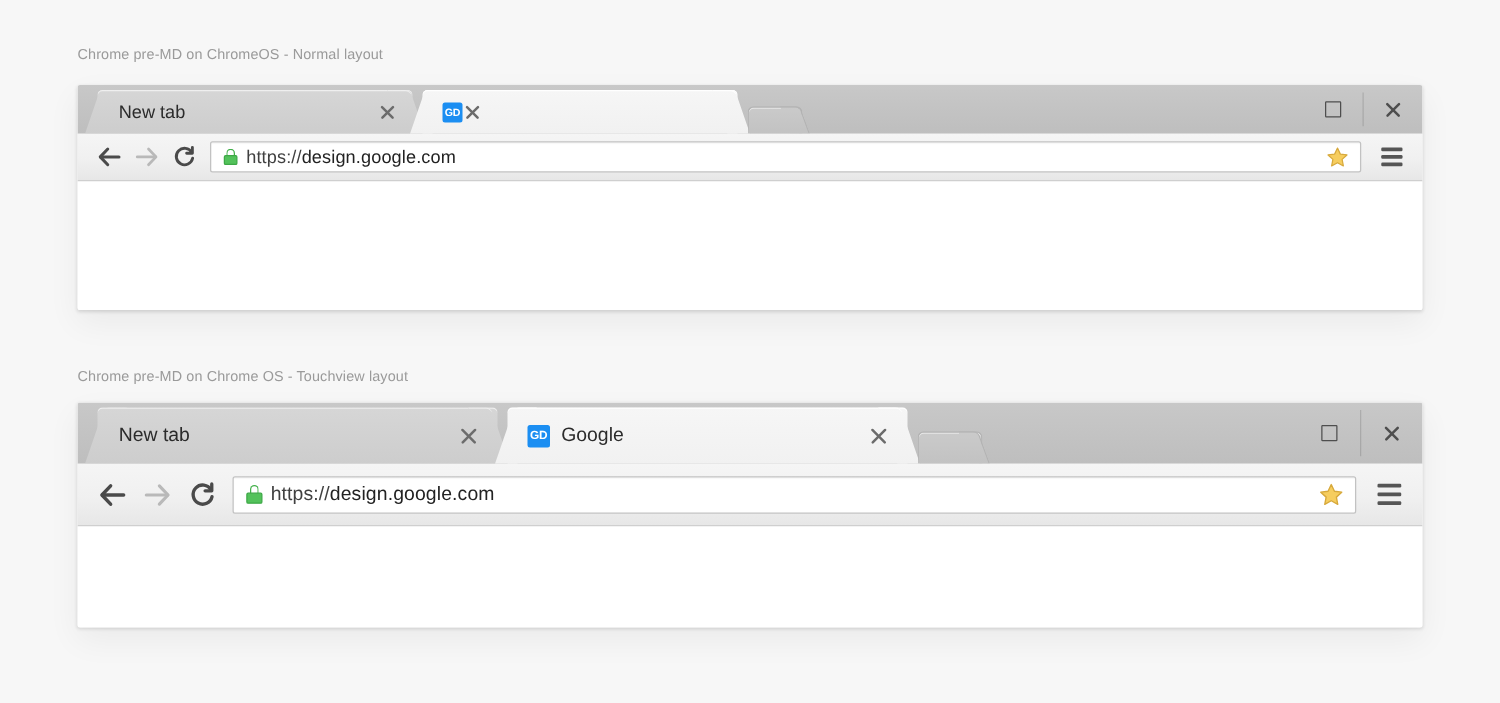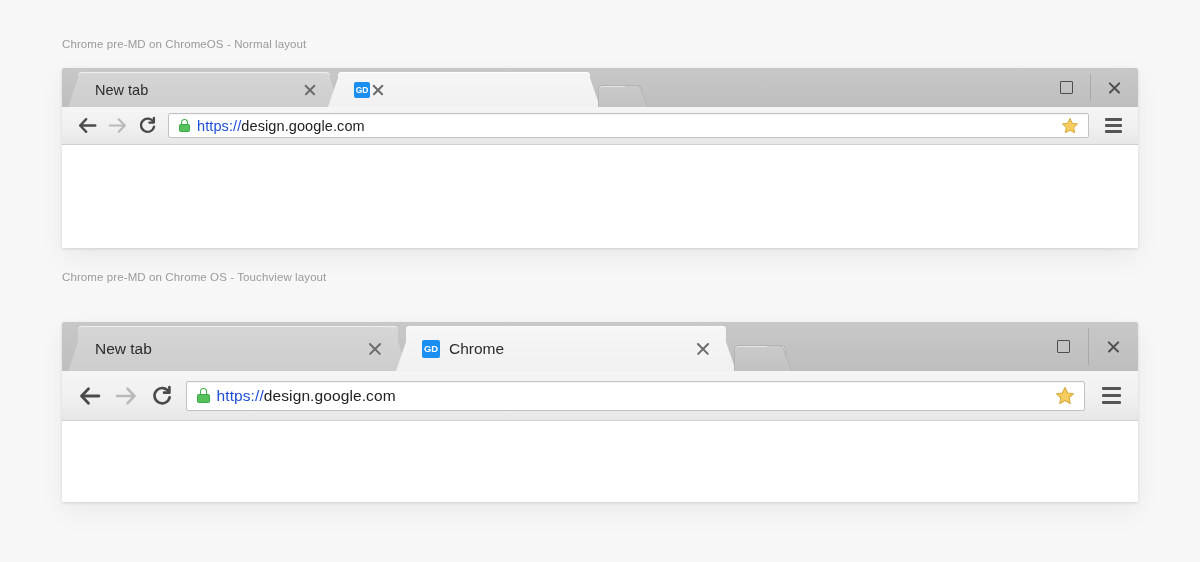--- a/index.html
+++ b/index.html
@@ -21,21 +21,21 @@
   
   .caption {
     position: absolute;
     left: 62px;
     font-size: 11.5px;
     color: #9a9a9a;
     letter-spacing: 0.1px;
     white-space: nowrap;
   }
   #caption-1 { top: 38px; }
-  #caption-2 { top: 271px; }
+  #caption-2 { top: 296px; }
 
   
   .window {
     position: absolute;
     left: 62px;
     width: 1076px;
     background: #ffffff;
     border-radius: 2px;
     box-shadow: 0 1px 3px rgba(0,0,0,0.13), 0 10px 26px rgba(0,0,0,0.055);
     overflow: hidden;
@@ -292,21 +292,21 @@
 
   .url {
     flex: 1 1 auto;
     font-size: 14.5px;
     color: #222222;
     white-space: nowrap;
     overflow: hidden;
     letter-spacing: 0.1px;
   }
   #window-touch .url { font-size: 15.5px; }
-  .url .scheme { color: #1d4ed8; }
+  .url .scheme { color: #404040; }
 
   .star-btn {
     flex: 0 0 auto;
     width: 24px; height: 24px;
     display: flex; align-items: center; justify-content: center;
     margin-left: 4px;
   }
   #window-touch .star-btn { width: 26px; height: 26px; }
 
   .menu-btn {
@@ -442,21 +442,21 @@
             <span class="tab-close"></span>
           </div>
         </div>
 
         <div class="tab active" style="left:334px; width:340px;">
           <span class="tab-edge left"></span>
           <span class="tab-body"></span>
           <span class="tab-edge right"></span>
           <div class="tab-content">
             <span class="tab-favicon">GD</span>
-            <span class="tab-title">Chrome</span>
+            <span class="tab-title">Google</span>
             <span class="tab-close"></span>
           </div>
         </div>
 
         <div class="newtab" style="left:672px;">
           <span class="nt-shape"></span>
           <span class="nt-skew"></span>
         </div>
 
       </div>

